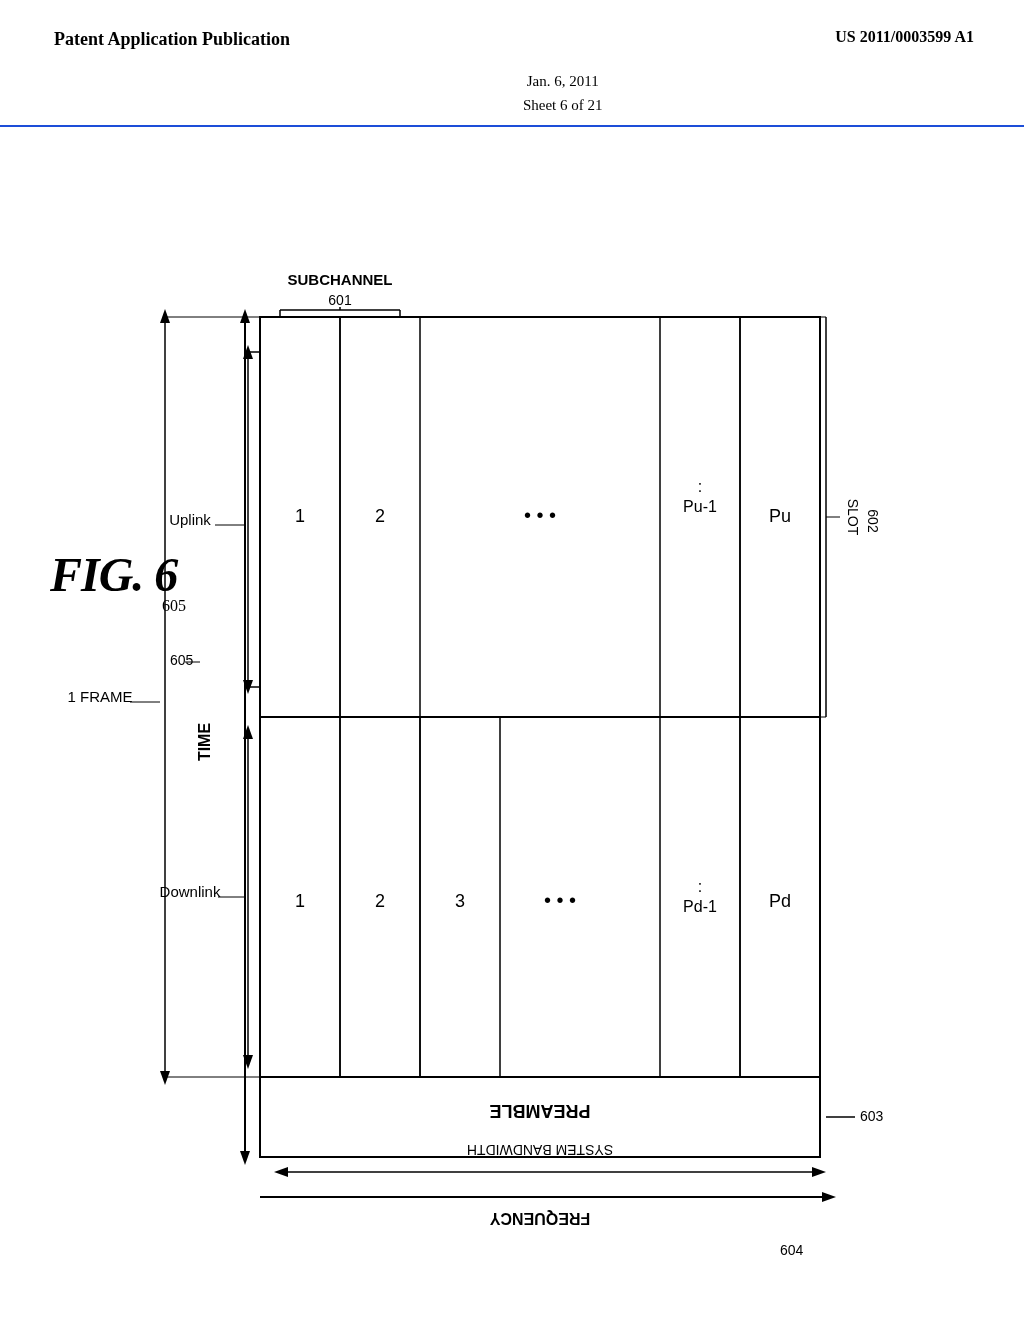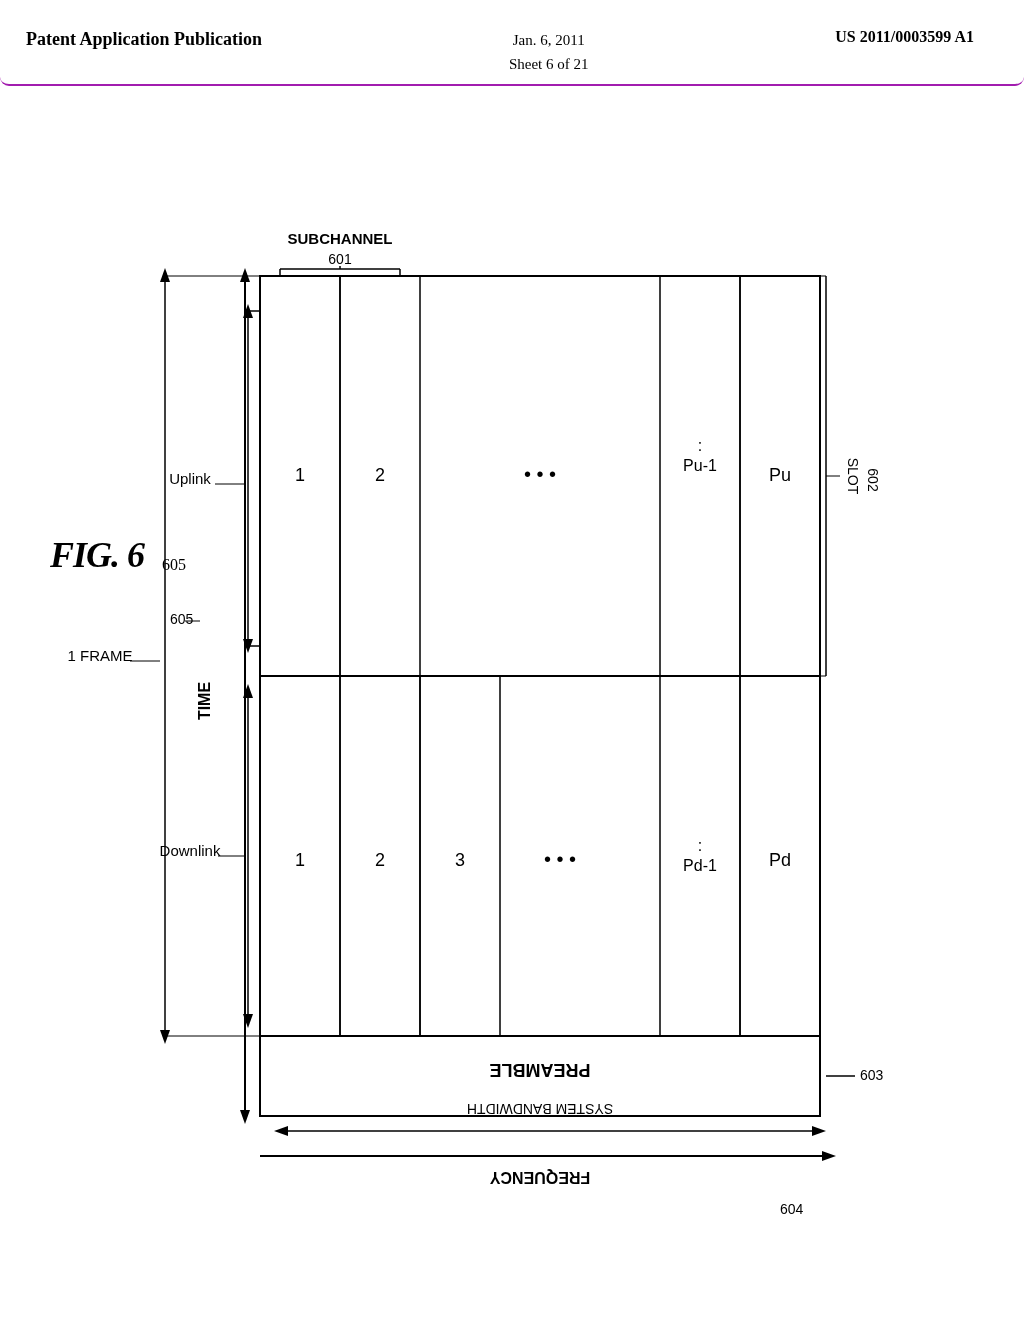--- a/index.html
+++ b/index.html
@@ -9,60 +9,59 @@
       background: #fff;
       font-family: 'Times New Roman', Times, serif;
       overflow: hidden;
       position: relative;
     }
 
     .header {
       display: flex;
       justify-content: space-between;
       align-items: flex-start;
-      padding: 28px 50px 0 26px;
-      border-bottom: 2px solid #a21caf;
+      padding: 28px 50px 0 54px;
+      border-bottom: 2px solid #1d4ed8;
       padding-bottom: 8px;
-      border-radius: 9px;
     }
 
     .header-left {
       font-size: 18px;
       font-weight: bold;
       line-height: 1.3;
       max-width: 320px;
     }
 
     .header-center {
       font-size: 15px;
       text-align: center;
       line-height: 1.6;
+      margin-top: 41px;
     }
 
     .header-right {
       font-size: 16px;
       font-weight: bold;
       text-align: right;
     }
 
     .main-content {
       position: relative;
       width: 100%;
       height: calc(1320px - 80px);
     }
 
     .fig-label {
       position: absolute;
       left: 50px;
       top: 420px;
-      font-size: 36px;
+      font-size: 48px;
       font-style: italic;
       font-weight: bold;
       letter-spacing: -1px;
-      margin-top: 28px;
     }
   </style>
 </head>
 <body>
 
 <div class="header">
   <div class="header-left">Patent Application Publication</div>
   <div class="header-center">
     <span>Jan. 6, 2011</span><br>
     <span>Sheet 6 of 21</span>

